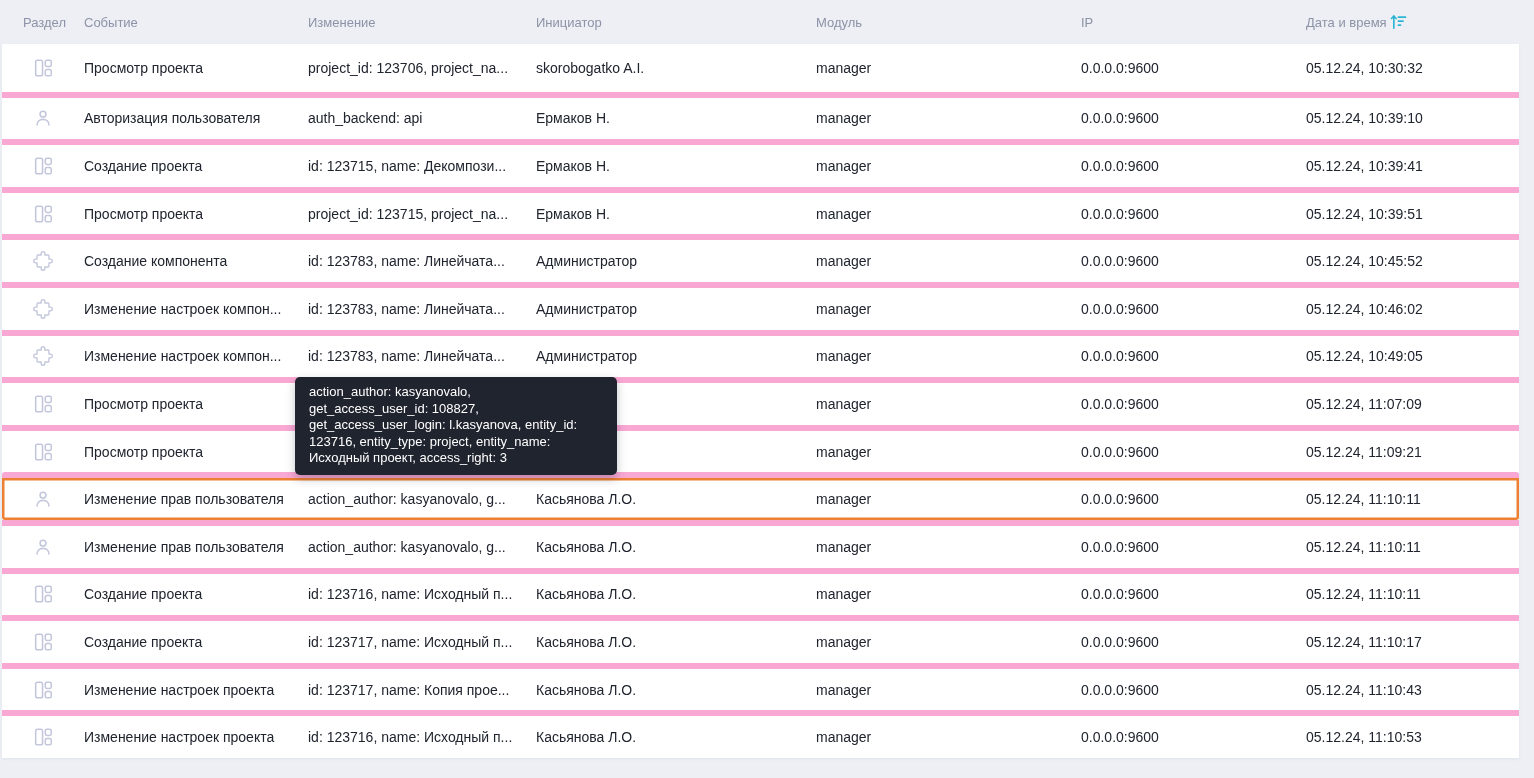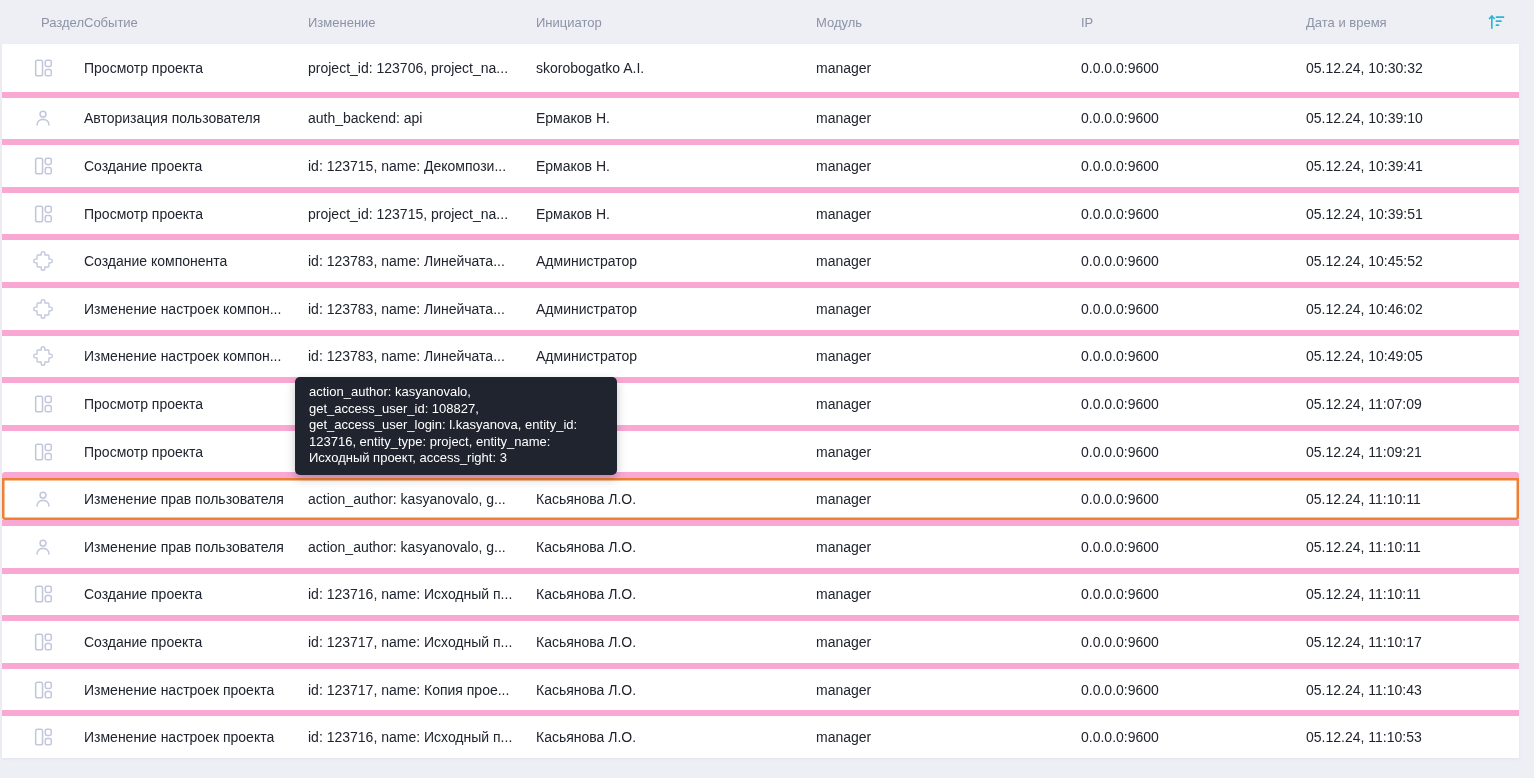--- a/index.html
+++ b/index.html
@@ -14,22 +14,22 @@
 
   
   .table-header {
     position:absolute; left:2px; top:0; width:1517px; height:44px;
     display:grid;
     grid-template-columns: 82px 224px 228px 280px 265px 225px 1fr;
     align-items:center;
     font-size:13px; color:#8d93a6;
   }
   .hcell { padding-left:0; }
-  .hcell.first { padding-left:21px;text-align:right; }
-  .hcell.last { display:flex; align-items:center; justify-content:space-between; padding-right:12px; }
+  .hcell.first { padding-left:21px; }
+  .hcell.last { display:flex; align-items:center; padding-right:12px; }
 
   
   .table-card {
     position:absolute; left:2px; top:44px; width:1517px; height:714px;
     background:#ffffff;
     border-radius:0;
     box-shadow: 0 1px 3px rgba(40,50,80,0.06);
     display:grid;
     grid-template-rows: repeat(15, 1fr);
   }

